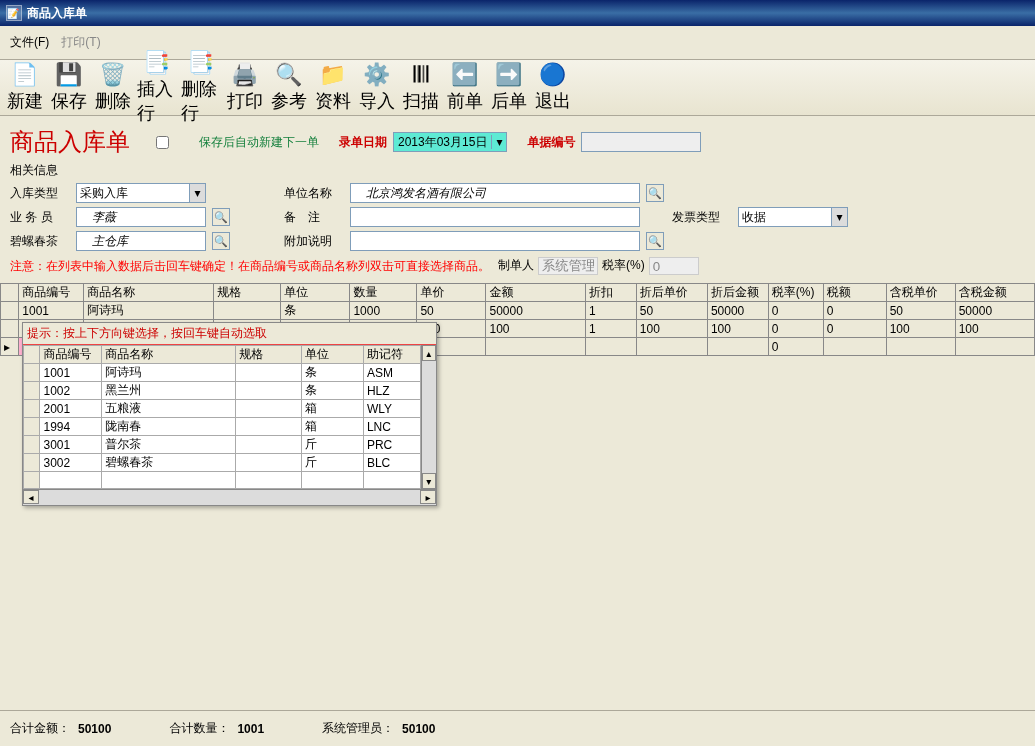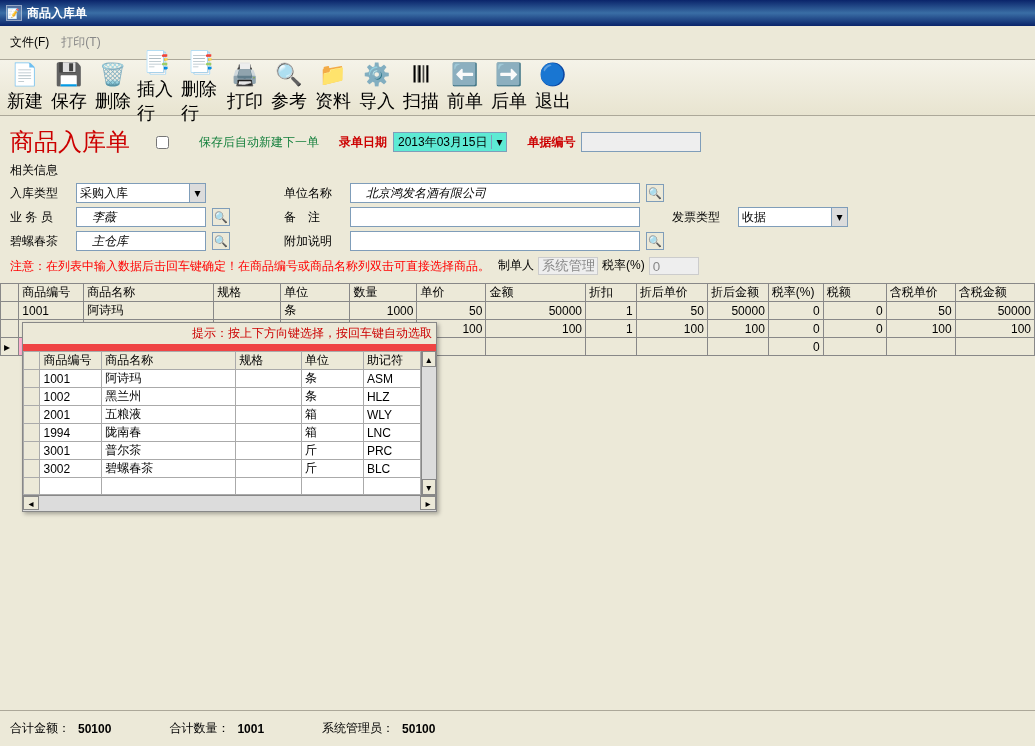--- a/index.html
+++ b/index.html
@@ -31,25 +31,25 @@
 .dropdown .arrow { width: 16px; background: #dcdcdc; border-left: 1px solid #7f9db9; display: flex; align-items: center; justify-content: center; cursor: pointer; }
 .textin { border: 1px solid #7f9db9; height: 20px; padding: 0 15px; width: 100%; font-size: 12px; outline: none; font-style: italic; }
 .lookup { width: 18px; height: 18px; border: 1px solid #7f9db9; background: #ece9d8; display: flex; align-items: center; justify-content: center; cursor: pointer; font-size:11px;}
 .warning-row { display: flex; align-items: center; margin-top: 6px; }
 .warning { color: #f00; flex: 0 0 auto; }
 .aux { display: flex; align-items: flex-start; margin-left: 8px; gap: 4px; }
 .aux .roinput { border: 1px solid #ccc; background: #eee; height: 18px; width: 60px; color: #888; padding: 0 3px; }
 .maintable { border-collapse: collapse; width: 100%; margin-top: 2px; table-layout: fixed; }
 .maintable th, .maintable td { border: 1px solid #888; height: 18px; padding: 0 3px; font-size: 12px; overflow: hidden; white-space: nowrap; }
 .maintable th { background: #ece9d8; text-align: left; font-weight: normal; }
-.maintable td.num { text-align: right; }
+.maintable td.num { }
 .maintable .rowhead { width: 18px; background: #ece9d8; }
 .editcell { background: #ffb0cf; }
 .popup { position: absolute; left: 22px; top: 322px; width: 415px; border: 1px solid #888; background: white; box-shadow: 2px 2px 4px rgba(0,0,0,0.3); }
-.popup .hint { background: #ece9d8; color: #c00; padding: 2px 4px; border-bottom: 7px solid #ef4444; text-align: right; }
+.popup .hint { background: #ece9d8; color: #c00; padding: 2px 4px; border-bottom: 1px solid #ef4444; }
 .popup-body { display: flex; }
 .popup-table { border-collapse: collapse; width: 100%; table-layout: fixed; }
 .popup-table th, .popup-table td { border: 1px solid #aaa; height: 17px; padding: 0 3px; font-size: 12px; text-align: left; font-weight: normal; overflow: hidden; }
 .popup-table th { background: #ece9d8; }
 .popup .scrollbar { width: 16px; background: #dcdcdc; border-left: 1px solid #888; display:flex; flex-direction:column; justify-content:space-between;}
 .popup .sb-btn { height:16px; background:#ece9d8; border:1px solid #888; display:flex; align-items:center; justify-content:center; font-size:10px;}
 .popup .hscroll { height: 16px; background: #dcdcdc; border-top: 1px solid #888; display:flex; justify-content:space-between;}
 .popup .hscroll .sb-btn { width:16px; height:14px;}
 .footer { position: absolute; bottom: 0; left: 0; right: 0; height: 36px; background: #ece9d8; border-top: 1px solid #aca899; display: flex; align-items: center; padding: 0 10px; gap: 8px; }
 .footer .flbl { margin-left: 0; }

